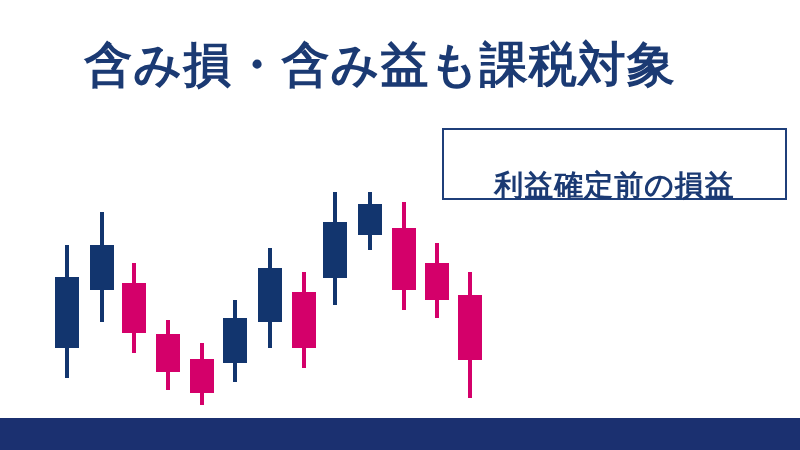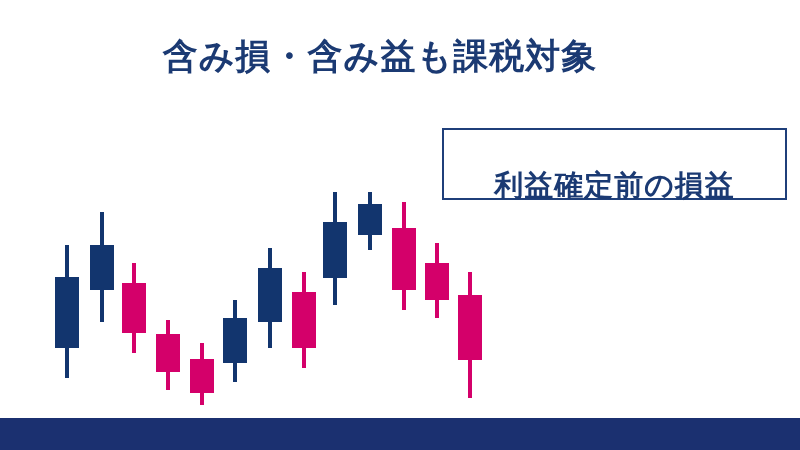--- a/index.html
+++ b/index.html
@@ -21,21 +21,21 @@
     overflow: hidden;
   }
 
   
   #title {
     position: absolute;
     left: 0;
     top: 33px;
     width: 760px;
     text-align: center;
-    font-size: 35px;
+    font-size: 48px;
     font-weight: bold;
     letter-spacing: 1px;
     color: #1b3a73;
     white-space: nowrap;
   }
 
   
   #callout-box {
     position: absolute;
     left: 442px;

